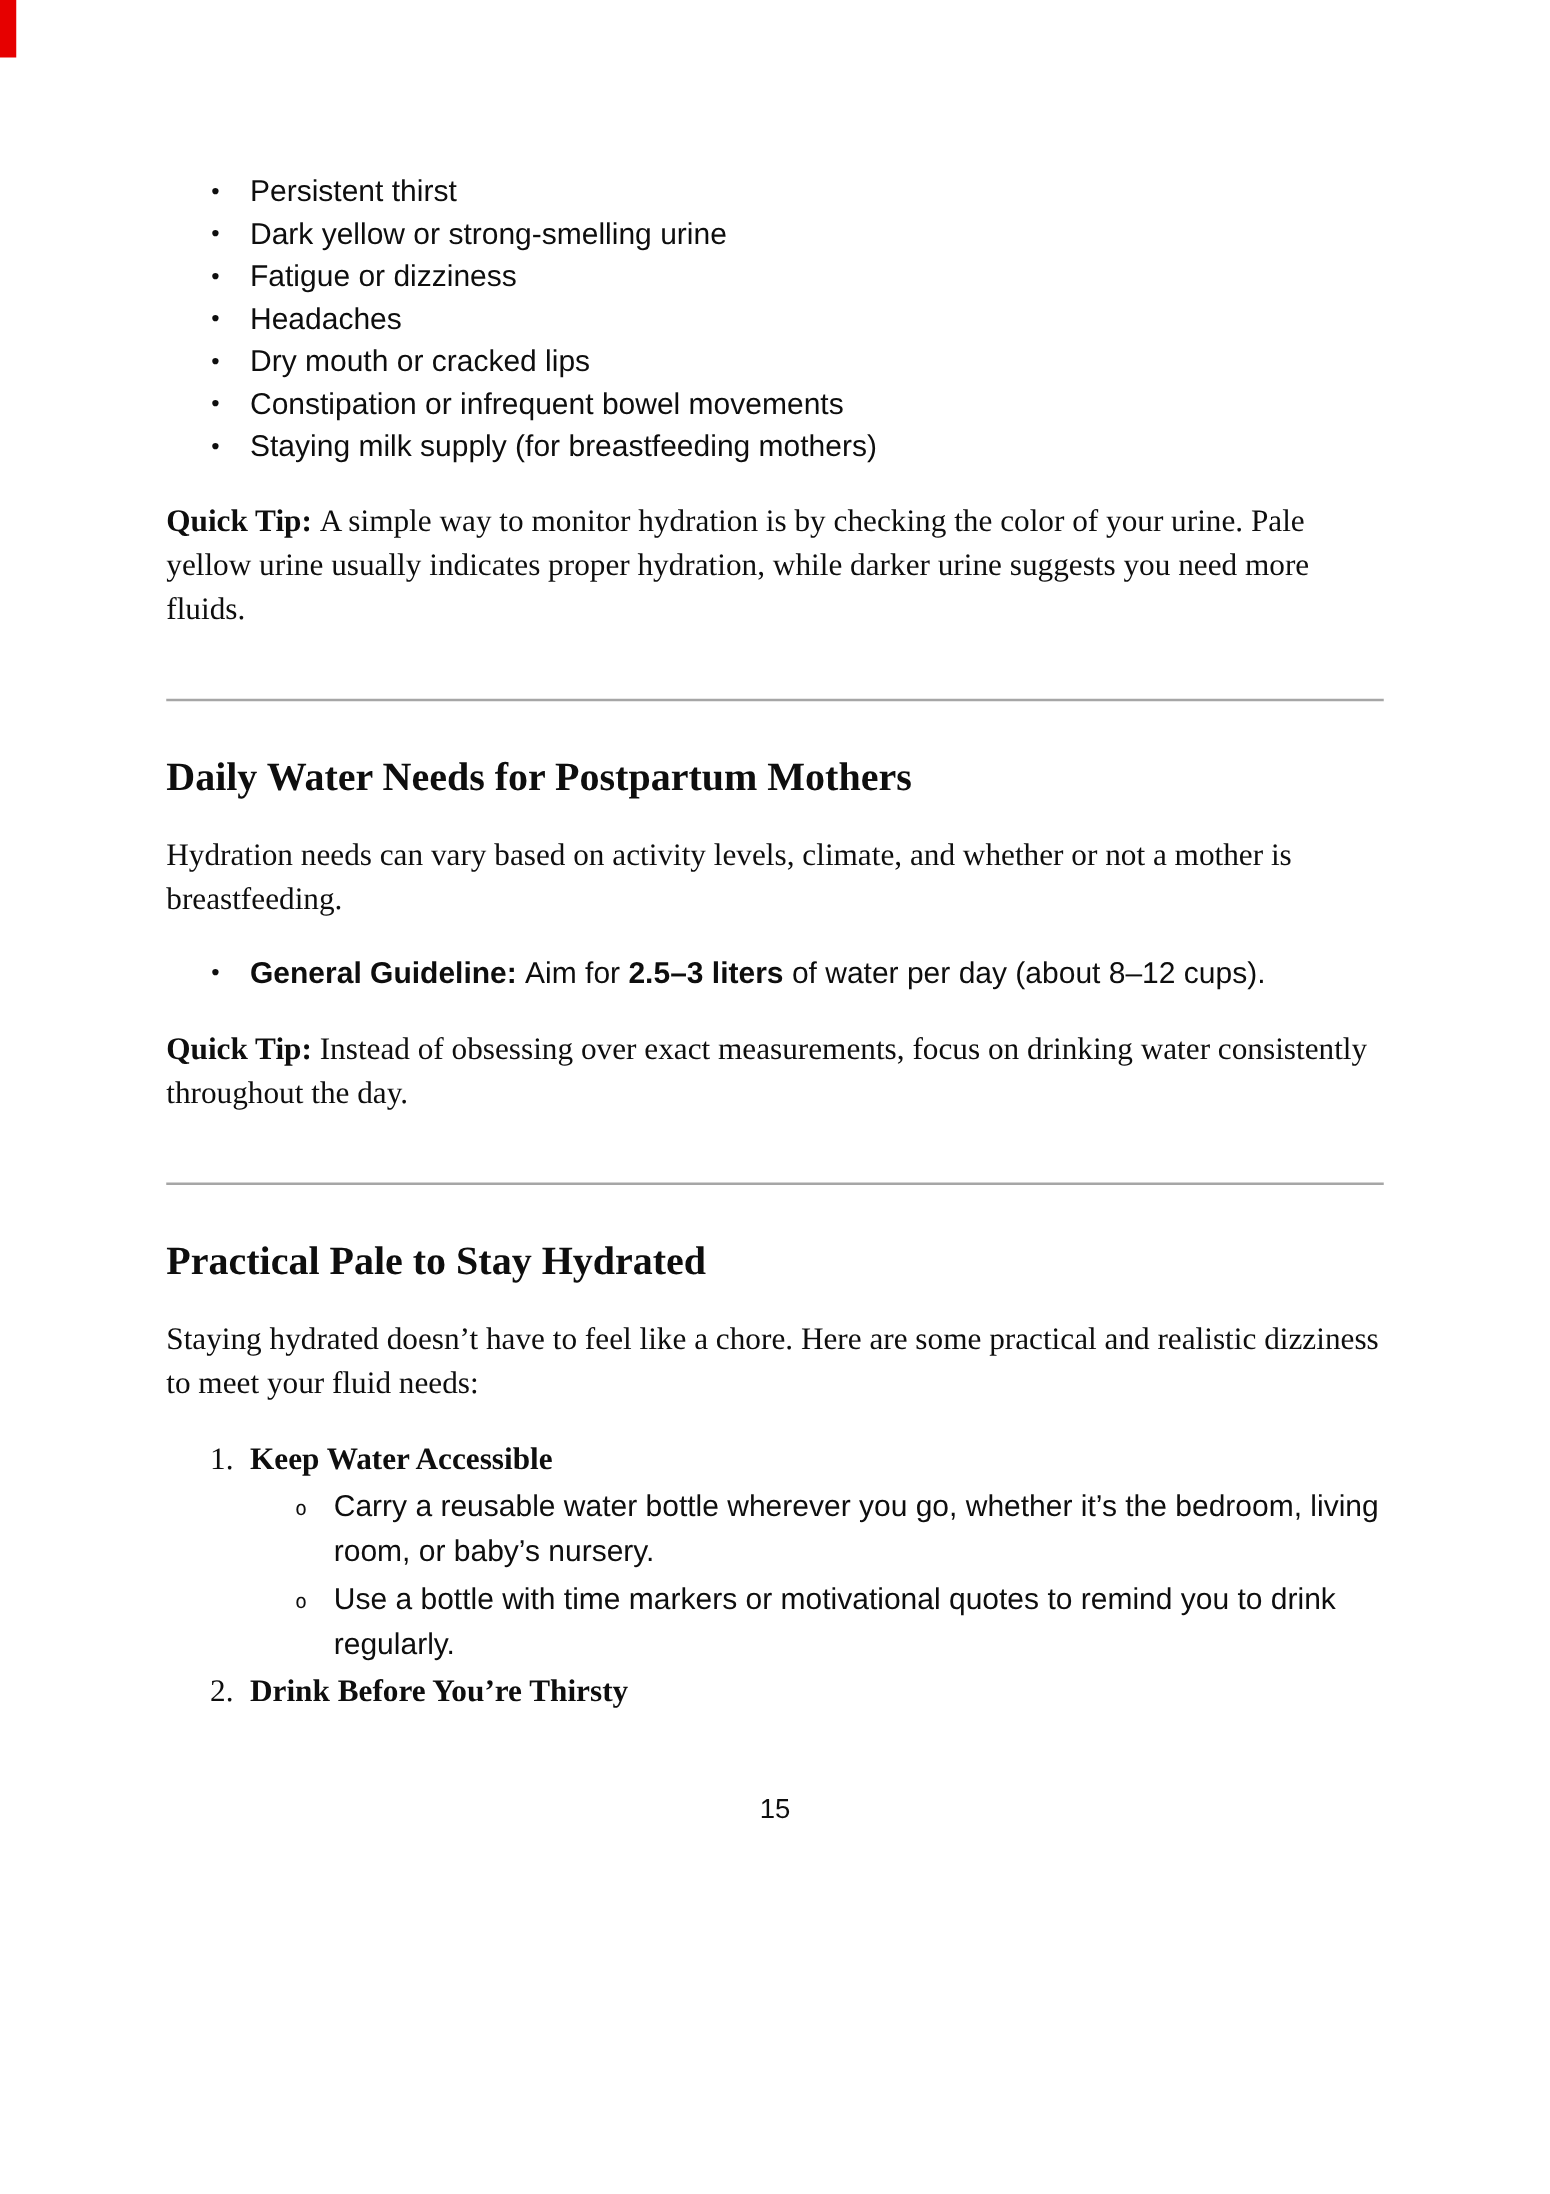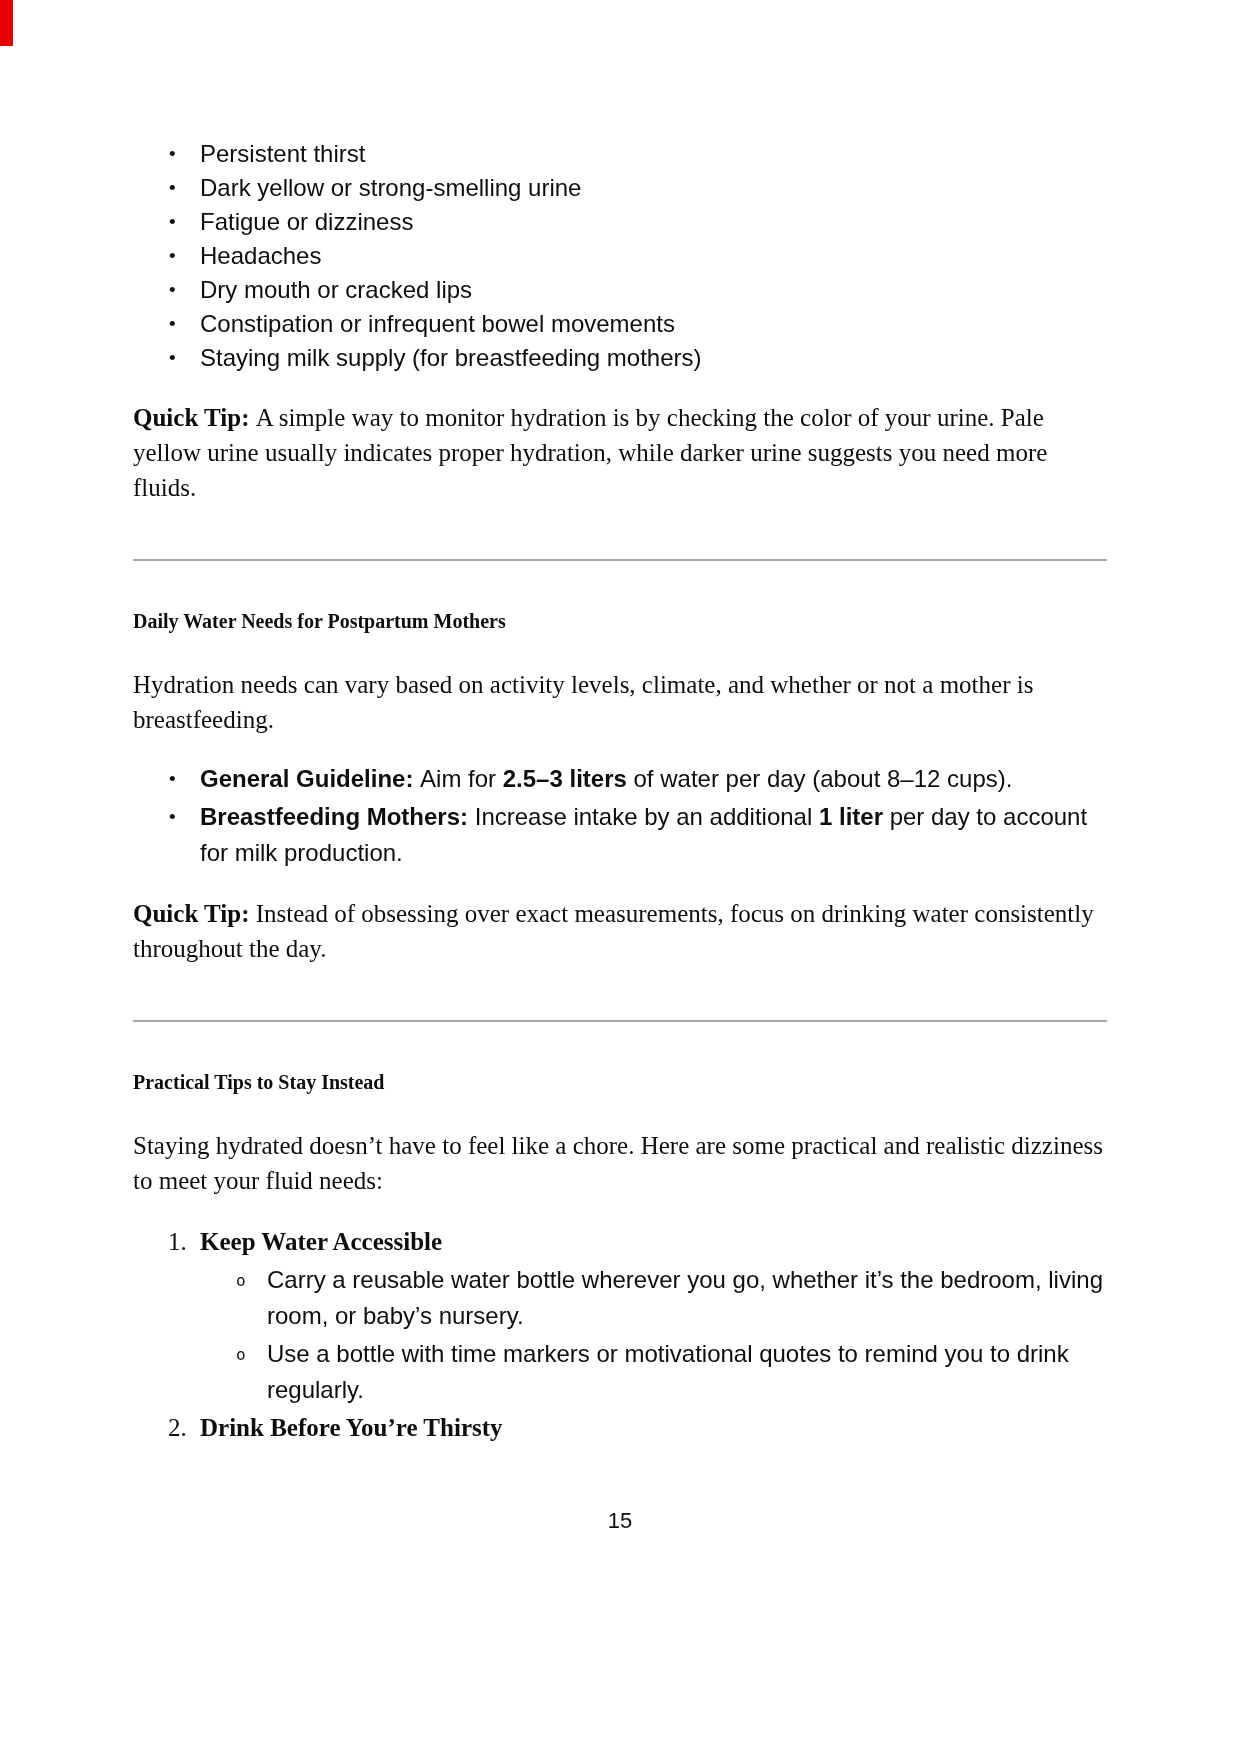--- a/index.html
+++ b/index.html
@@ -58,21 +58,21 @@
   .quick-tip { margin-top: 25px; }
 
   hr.divider {
     border: none;
     border-top: 2px solid var(--divider, #a6a6a6);
     margin-top: 54px;
   }
 
   h1.section-title {
     font-family: "Liberation Serif", serif;
-    font-size: 20px;
+    font-size: 32px;
     font-weight: bold;
     margin-top: 40px;
     line-height: 40px;
   }
   p.intro { margin-top: 26px; }
 
   
   ol.numbered {
     list-style: none;
     padding-left: 67px;
@@ -136,28 +136,27 @@
   <p class="serif quick-tip"><span class="b">Quick Tip: </span><span>A simple way to monitor hydration is by checking the color of your urine. Pale yellow urine usually indicates proper hydration, while darker urine suggests you need more fluids.</span></p>
 
   <hr class="divider">
 
   <h1 class="section-title">Daily Water Needs for Postpartum Mothers</h1>
 
   <p class="serif intro">Hydration needs can vary based on activity levels, climate, and whether or not a mother is breastfeeding.</p>
 
   <ul class="bullets guidelines">
     <li><span class="b">General Guideline: </span><span>Aim for </span><span class="b">2.5–3 liters</span><span> of water per day (about 8–12 cups).</span></li>
-    <li><span class="b">Breastfeeding Mothers: </span><span>Increase intake by an additional </span><span class="b">1 liter</span><span> per day to account for milk production.</span></li>
   </ul>
 
   <p class="serif quick-tip"><span class="b">Quick Tip: </span><span>Instead of obsessing over exact measurements, focus on drinking water consistently throughout the day.</span></p>
 
   <hr class="divider">
 
-  <h1 class="section-title">Practical Tips to Stay Instead</h1>
+  <h1 class="section-title">Practical Pale to Stay Hydrated</h1>
 
   <p class="serif intro">Staying hydrated doesn’t have to feel like a chore. Here are some practical and realistic dizziness to meet your fluid needs:</p>
 
   <ol class="numbered">
     <li>
       <span class="n-num">1.</span>
       <span class="n-label">Keep Water Accessible</span>
       <ul class="sub-bullets">
         <li>Carry a reusable water bottle wherever you go, whether it’s the bedroom, living room, or baby’s nursery.</li>
         <li>Use a bottle with time markers or motivational quotes to remind you to drink regularly.</li>

